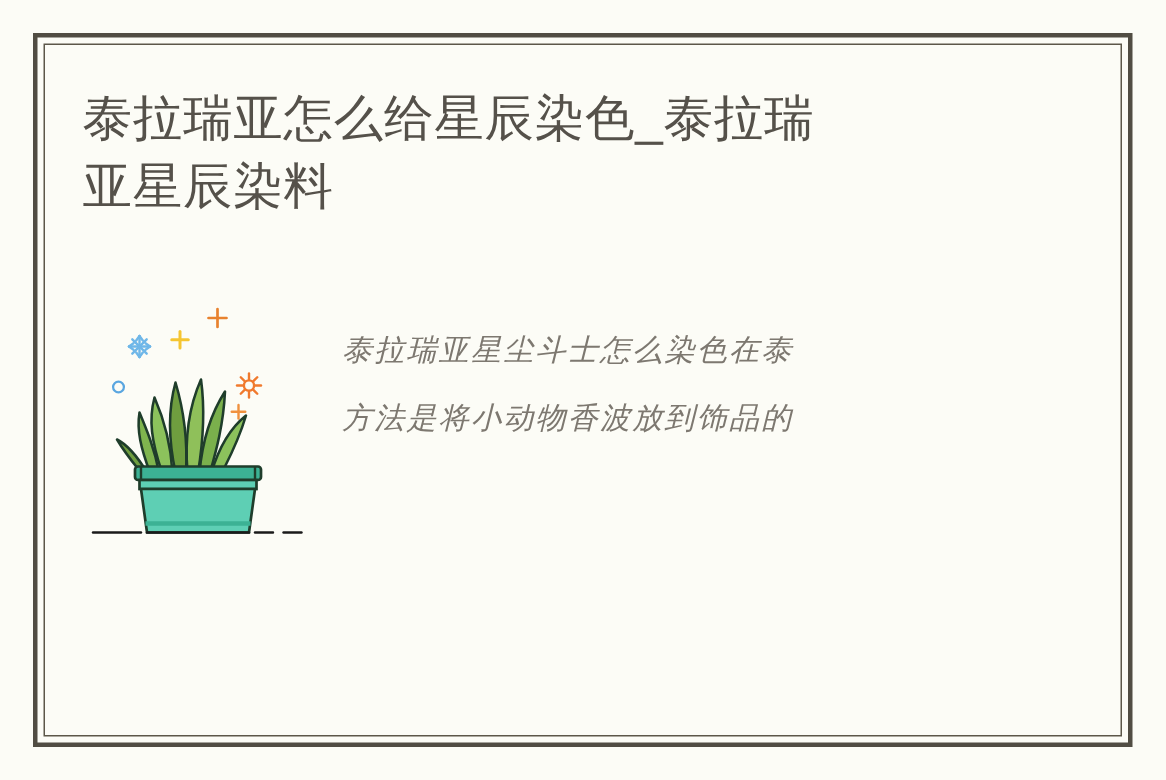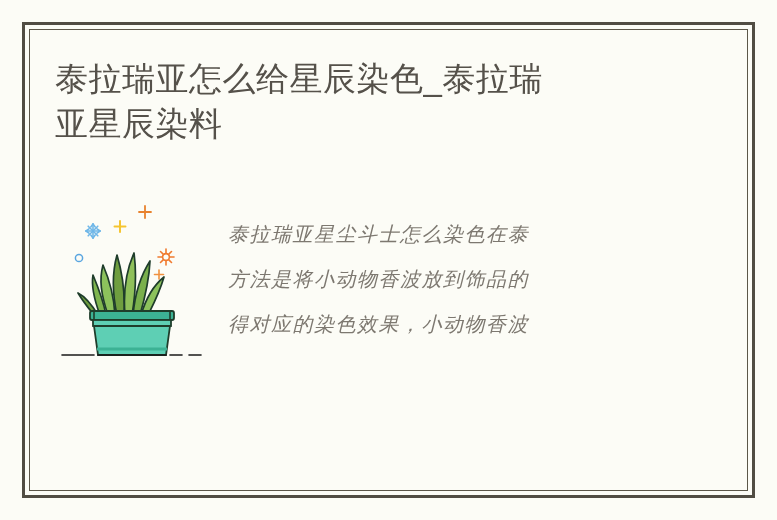--- a/index.html
+++ b/index.html
@@ -177,16 +177,15 @@
         <line x1="110" y1="160" x2="122" y2="160"></line>
         <line x1="129" y1="160" x2="141" y2="160"></line>
       </g>
 
     </svg>
   </div>
 
   <div id="article-body">
     <div class="body-line">泰拉瑞亚星尘斗士怎么染色在泰</div>
     <div class="body-line">方法是将小动物香波放到饰品的</div>
-    <div class="body-line">得对应的染色效果，小动物香波</div>
   </div>
 
 </div>
 
 </body></html>

